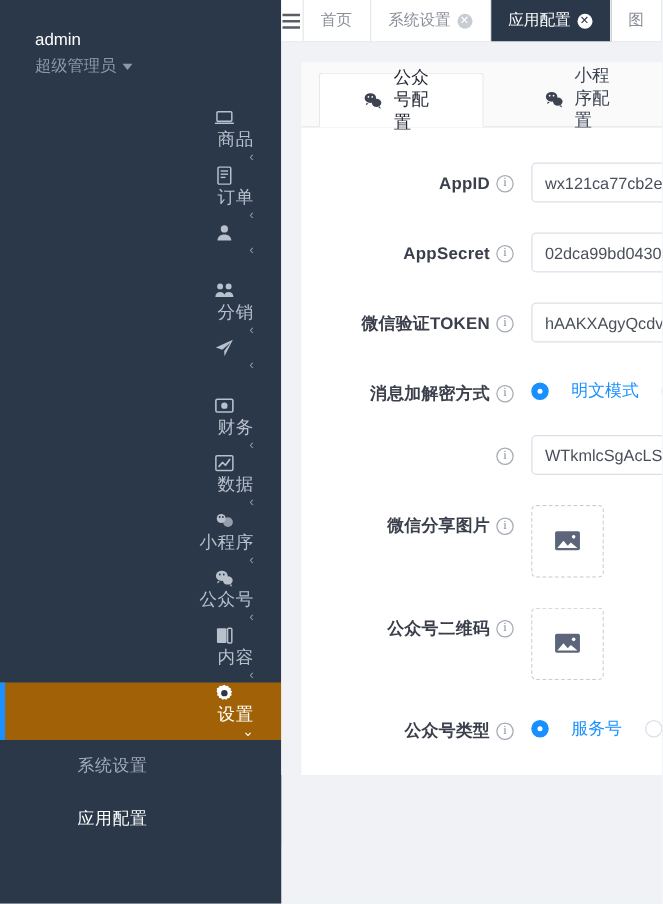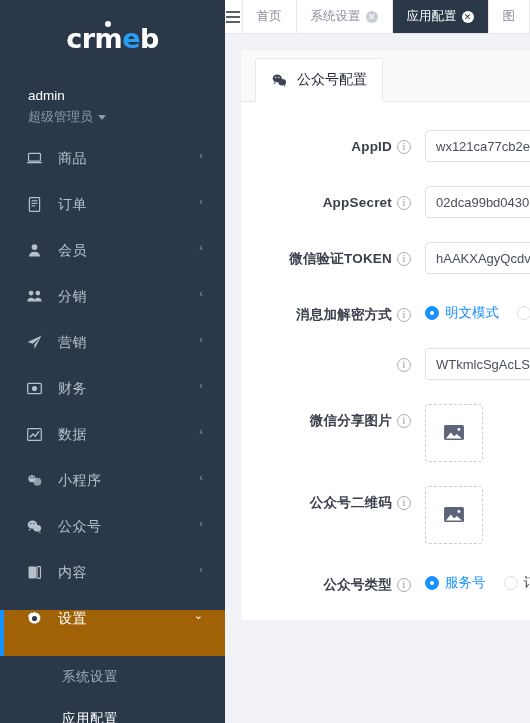--- a/index.html
+++ b/index.html
@@ -43,23 +43,23 @@
     display: flex; align-items: center; gap: 5px;
   }
   .caret-down {
     width: 0; height: 0; border-left: 4px solid transparent;
     border-right: 4px solid transparent; border-top: 5px solid #8d99ab;
     display: inline-block;
   }
 
   .menu { margin-top: 22px; }
   .menu-item {
-    height: 46px; display: flex; align-items: flex-start;
-    padding: 0 22px 0 26px; color: #b8c0cc; font-size: 14px;
-    cursor: pointer; position: relative;
+    height: 46px; display: flex; align-items: flex-end;
+    padding: 0 22px 0 12px; color: #b8c0cc; font-size: 14px;
+    cursor: pointer; position: relative; flex-direction: column;
   }
   .menu-item .mi-icon {
     width: 20px; display: inline-flex; align-items: center; justify-content: flex-start;
     margin-right: 12px; color: #b8c0cc;
   }
   .menu-item .mi-label { flex: 1; letter-spacing: 0.5px; }
   .menu-item .arrow {
     font-size: 11px; color: #8d99ab; line-height: 1;
   }
   .menu-item.open {
@@ -113,21 +113,21 @@
     background: #ffffff; min-height: 680px; border-radius: 2px;
     padding: 0; box-shadow: 0 1px 2px rgba(0,0,0,.03);
   }
   .card-tabs {
     display: flex; align-items: flex-end; height: 52px;
     padding: 0; background: #fafafa;
     border-bottom: 1px solid #e8e8e8;
   }
   .card-tab {
     display: flex; align-items: center; gap: 8px;
-    height: 44px; padding: 0 15px; font-size: 14px; color: #3b4252;
+    height: 44px; padding: 0 34px; font-size: 14px; color: #3b4252;
     cursor: pointer; border-radius: 3px 3px 0 0; margin-left: 14px;
   }
   .card-tab.active {
     background: #ffffff; border: 1px solid #e8e8e8; border-bottom-color: #ffffff;
     margin-bottom: -1px; color: #1f2430; font-weight: 400;
   }
   .wechat-ico { width: 18px; height: 16px; position: relative; display:inline-block; }
 
   .form { padding: 28px 0 20px 0; }
   .form-row {
@@ -150,21 +150,21 @@
     display: inline-block; flex: 0 0 14px; margin-top: 2px;
     font-family: "Liberation Serif", serif; font-weight: 400;
   }
   .form-field { padding-left: 14px; padding-top: 0; }
   .text-input {
     width: 230px; height: 32px; border: 1px solid #dcdfe6; border-radius: 4px;
     padding: 0 10px; font-size: 13px; color: #4a4f5a; background: #fff;
     font-family: "Liberation Sans", sans-serif;
   }
   .radio-group { display: flex; align-items: center; gap: 18px; padding-top: 6px; }
-  .radio { display: flex; align-items: center; gap: 6px; cursor: pointer; justify-content: flex-end; }
+  .radio { display: flex; align-items: center; gap: 18px; cursor: pointer; justify-content: flex-end; }
   .radio .dotbox {
     width: 14px; height: 14px; border-radius: 50%;
     border: 1px solid #dcdfe6; background: #fff; position: relative;
     display: inline-block; flex: 0 0 14px;
   }
   .radio.checked .dotbox { border-color: #1890ff; background: #1890ff; }
   .radio.checked .dotbox::after {
     content: ""; position: absolute; left: 4px; top: 4px;
     width: 4px; height: 4px; border-radius: 50%; background: #fff;
   }
@@ -177,26 +177,20 @@
   }
   .img-glyph { width: 22px; height: 18px; }
 </style>
 </head>
 <body>
 
 <div id="app">
 
   <aside id="sidebar">
 
-    <div class="logo-wrap">
-      <div class="logo">
-        <span>cr</span><span>m</span><span class="blue">e</span><span>b</span>
-        <span class="dot"></span>
-      </div>
-    </div>
 
     <div class="user-block">
       <div class="user-name">admin</div>
       <div class="user-role">
         <span>超级管理员</span>
         <span class="caret-down"></span>
       </div>
     </div>
 
     <nav class="menu" id="menu">
@@ -222,42 +216,40 @@
           <span class="mi-label">订单</span>
           <span class="arrow">‹</span>
         </div>
         <div class="menu-item">
           <span class="mi-icon">
             <svg viewBox="0 0 20 20" width="17" height="17" aria-hidden="true">
               <circle cx="10" cy="6" r="3.4" fill="#b8c0cc"></circle>
               <path d="M3.5 17c0-3.6 2.9-5.6 6.5-5.6s6.5 2 6.5 5.6z" fill="#b8c0cc"></path>
             </svg>
           </span>
-          <span class="mi-label">会员</span>
           <span class="arrow">‹</span>
         </div>
         <div class="menu-item">
           <span class="mi-icon">
             <svg viewBox="0 0 20 20" width="17" height="17" aria-hidden="true">
               <circle cx="6" cy="6" r="2.8" fill="#b8c0cc"></circle>
               <circle cx="14" cy="6" r="2.8" fill="#b8c0cc"></circle>
               <path d="M1.5 16c0-3 2-4.6 4.5-4.6S10.5 13 10.5 16z" fill="#b8c0cc"></path>
               <path d="M9.5 16c0-3 2-4.6 4.5-4.6S18.5 13 18.5 16z" fill="#b8c0cc"></path>
             </svg>
           </span>
           <span class="mi-label">分销</span>
           <span class="arrow">‹</span>
         </div>
         <div class="menu-item">
           <span class="mi-icon">
             <svg viewBox="0 0 20 20" width="17" height="17" aria-hidden="true">
               <path d="M18 2 2 9.3l6 2.2L16 4.6 9.8 12.6l.3 5z" fill="#b8c0cc"></path>
             </svg>
           </span>
-          <span class="mi-label">营销</span>
           <span class="arrow">‹</span>
         </div>
         <div class="menu-item">
           <span class="mi-icon">
             <svg viewBox="0 0 20 20" width="17" height="17" aria-hidden="true">
               <rect x="2" y="4" width="16" height="12" rx="1.4" fill="none" stroke="#b8c0cc" stroke-width="1.5"></rect>
               <circle cx="10" cy="10" r="3" fill="#b8c0cc"></circle>
             </svg>
           </span>
           <span class="mi-label">财务</span>
@@ -364,20 +356,31 @@
               <span class="wechat-ico"><svg viewBox="0 0 20 20" width="17" height="17">
                   <ellipse cx="7.4" cy="7.6" rx="5.4" ry="4.6" fill="#3d4350"></ellipse>
                   <path d="M3.9 11.9 3 14.3l2.7-1.4z" fill="#3d4350"></path>
                   <ellipse cx="13.2" cy="12.1" rx="4.5" ry="3.8" fill="#3d4350"></ellipse>
                   <path d="M16.3 15.4 17.3 17.6l-2.4-1.2z" fill="#3d4350"></path>
                   <circle cx="5.6" cy="6.5" r="0.8" fill="#fff"></circle>
                   <circle cx="9.2" cy="6.5" r="0.8" fill="#fff"></circle>
                 </svg></span>
               <span>公众号配置</span>
             </div>
+            <div class="card-tab">
+              <span class="wechat-ico"><svg viewBox="0 0 20 20" width="17" height="17">
+                  <ellipse cx="7.4" cy="7.6" rx="5.4" ry="4.6" fill="#3d4350"></ellipse>
+                  <path d="M3.9 11.9 3 14.3l2.7-1.4z" fill="#3d4350"></path>
+                  <ellipse cx="13.2" cy="12.1" rx="4.5" ry="3.8" fill="#3d4350"></ellipse>
+                  <path d="M16.3 15.4 17.3 17.6l-2.4-1.2z" fill="#3d4350"></path>
+                  <circle cx="5.6" cy="6.5" r="0.8" fill="#fff"></circle>
+                  <circle cx="9.2" cy="6.5" r="0.8" fill="#fff"></circle>
+                </svg></span>
+              <span>小程序配置</span>
+            </div>
           </div>
 
         <div class="form" id="form">
             <div class="form-row">
               <div class="form-label">
                 <span class="lbl-text">AppID</span>
                 <span class="info-ico">i</span>
               </div>
               <div class="form-field"><input class="text-input" type="text" value="wx121ca77cb2e372" style=""></div>
             </div>

